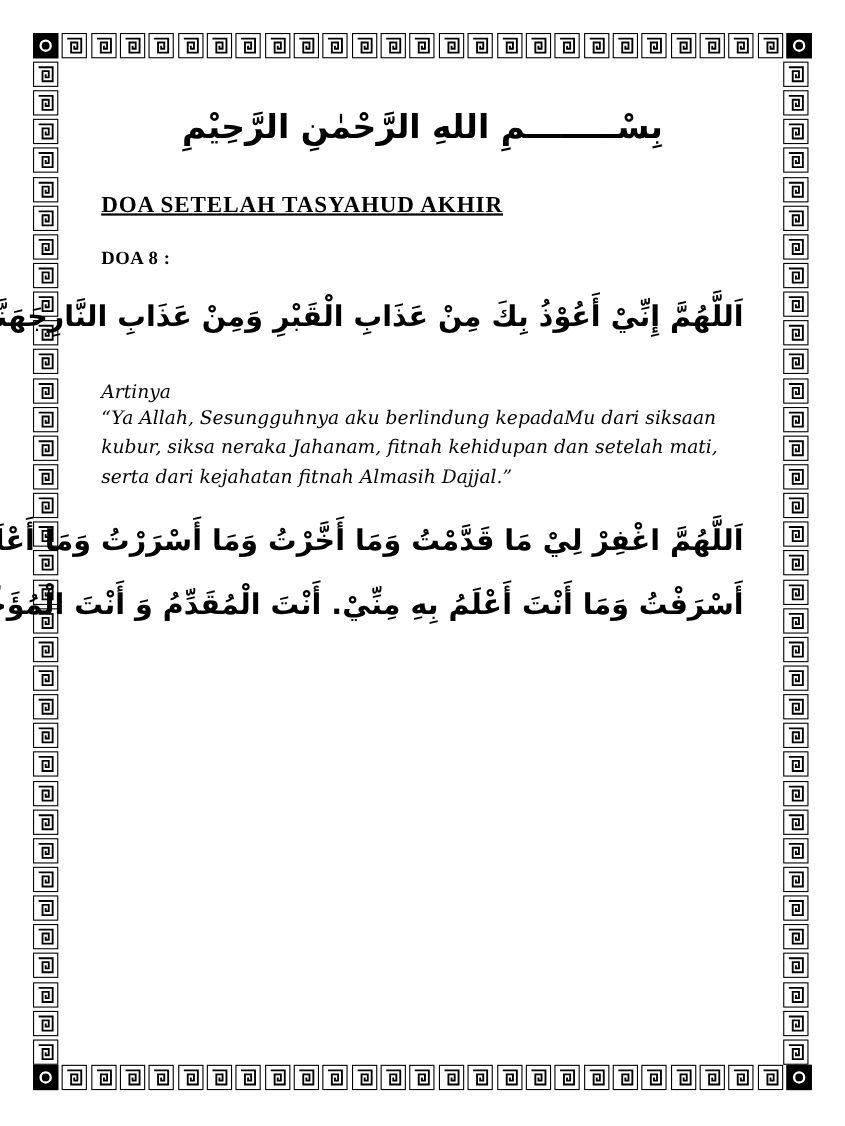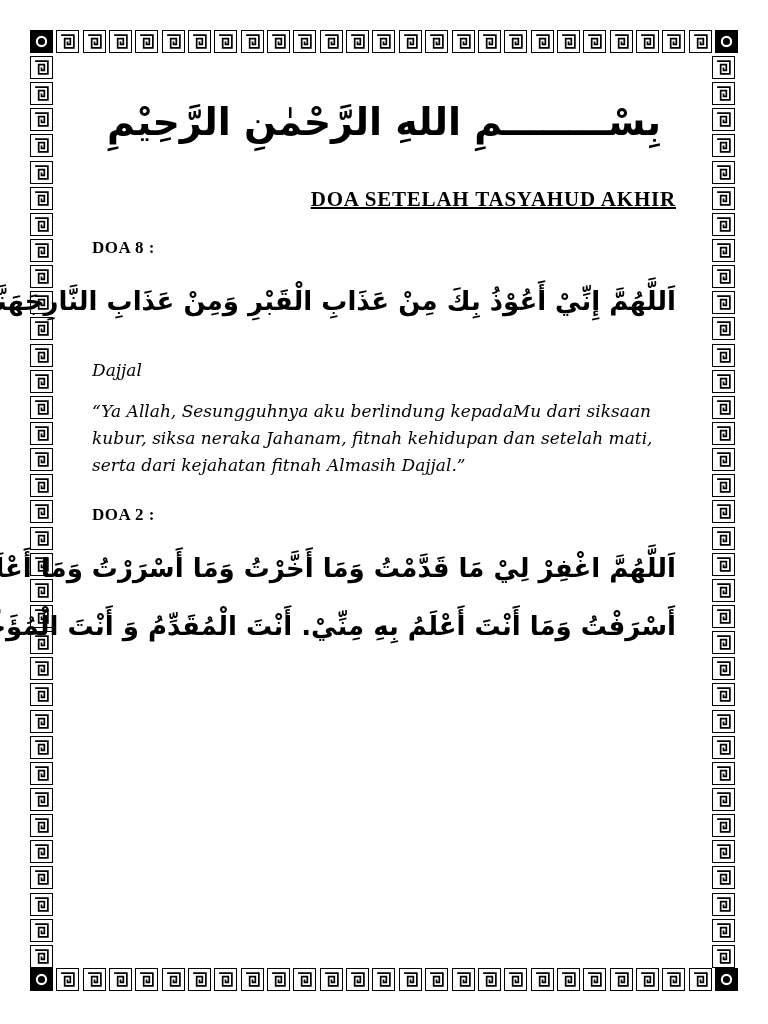--- a/index.html
+++ b/index.html
@@ -20,25 +20,25 @@
   }
   .cell.corner{background:#000;}
   .cell svg{display:block;}
   
   .content{
     position:absolute;left:62px;right:62px;top:58px;bottom:58px;
     padding:0 30px;box-sizing:border-box;
   }
   .bismillah{
     margin-top:34px;text-align:center;direction:rtl;
-    font-family:"DejaVu Sans", sans-serif;font-size:38px;font-weight:bold;
+    font-family:"DejaVu Sans", sans-serif;font-size:30px;font-weight:bold;
     line-height:1.6;letter-spacing:0px;
   }
   .title{
-    margin-top:34px;text-align:right;font-weight:bold;font-size:21px;
+    margin-top:34px;text-align:left;font-weight:bold;font-size:21px;
     letter-spacing:0.8px;text-decoration:underline;text-decoration-thickness:2px;
     font-family:"Liberation Serif", serif;
   }
   .doa-heading{
     margin-top:26px;font-weight:bold;font-size:17px;letter-spacing:0.5px;
     font-family:"Liberation Serif", serif;
   }
   .arabic-block{
     margin-top:14px;direction:rtl;
     font-family:"DejaVu Sans", sans-serif;font-weight:bold;font-size:26px;
@@ -49,21 +49,21 @@
   .arabic-line.last{text-align-last:right;}
   .translit{
     margin-top:22px;font-weight:bold;font-size:16.5px;line-height:1.5;
     text-align:justify;word-spacing:4px;font-family:"Liberation Serif", serif;
   }
   .artinya-label{
     margin-top:30px;font-style:italic;font-size:17px;
     font-family:"DejaVu Serif", serif;
   }
   .translation{
-    margin-top:18px;font-style:italic;font-size:17px;line-height:1.6;
+    margin-top:0;font-style:italic;font-size:17px;line-height:1.6;
     font-family:"DejaVu Serif", serif;
   }
 </style>
 </head>
 <body>
 
 <div class="frame">
   <div class="edge edge-top" id="edge-top">
       <div class="cell corner">
         <svg width="17" height="17" viewBox="0 0 24 24">
@@ -700,23 +700,22 @@
 
   <div class="title">DOA SETELAH TASYAHUD AKHIR</div>
 
   <div class="doa-heading">DOA 8 :</div>
 
   <div class="arabic-block">
     <div class="arabic-line">اَللَّهُمَّ إِنِّيْ أَعُوْذُ بِكَ مِنْ عَذَابِ الْقَبْرِ وَمِنْ عَذَابِ النَّارِجَهَنَّمَ،</div>
   </div>
 
 
-  <div class="artinya-label">Dajjal</div>
+  <div class="artinya-label">Artinya</div>
   <div class="translation">“Ya Allah, Sesungguhnya aku berlindung kepadaMu dari siksaan kubur, siksa neraka Jahanam, fitnah kehidupan dan setelah mati, serta dari kejahatan fitnah Almasih Dajjal.”</div>
 
-  <div class="doa-heading">DOA 2 :</div>
 
   <div class="arabic-block">
     <div class="arabic-line">اَللَّهُمَّ اغْفِرْ لِيْ مَا قَدَّمْتُ وَمَا أَخَّرْتُ وَمَا أَسْرَرْتُ وَمَا أَعْلَنْتُ وَمَا</div>
     <div class="arabic-line">أَسْرَفْتُ وَمَا أَنْتَ أَعْلَمُ بِهِ مِنِّيْ. أَنْتَ الْمُقَدِّمُ وَ أَنْتَ الْمُؤَخِّرُ لَآ إِلَهَ</div>
   </div>
 
 </div>
 
 </body></html>

